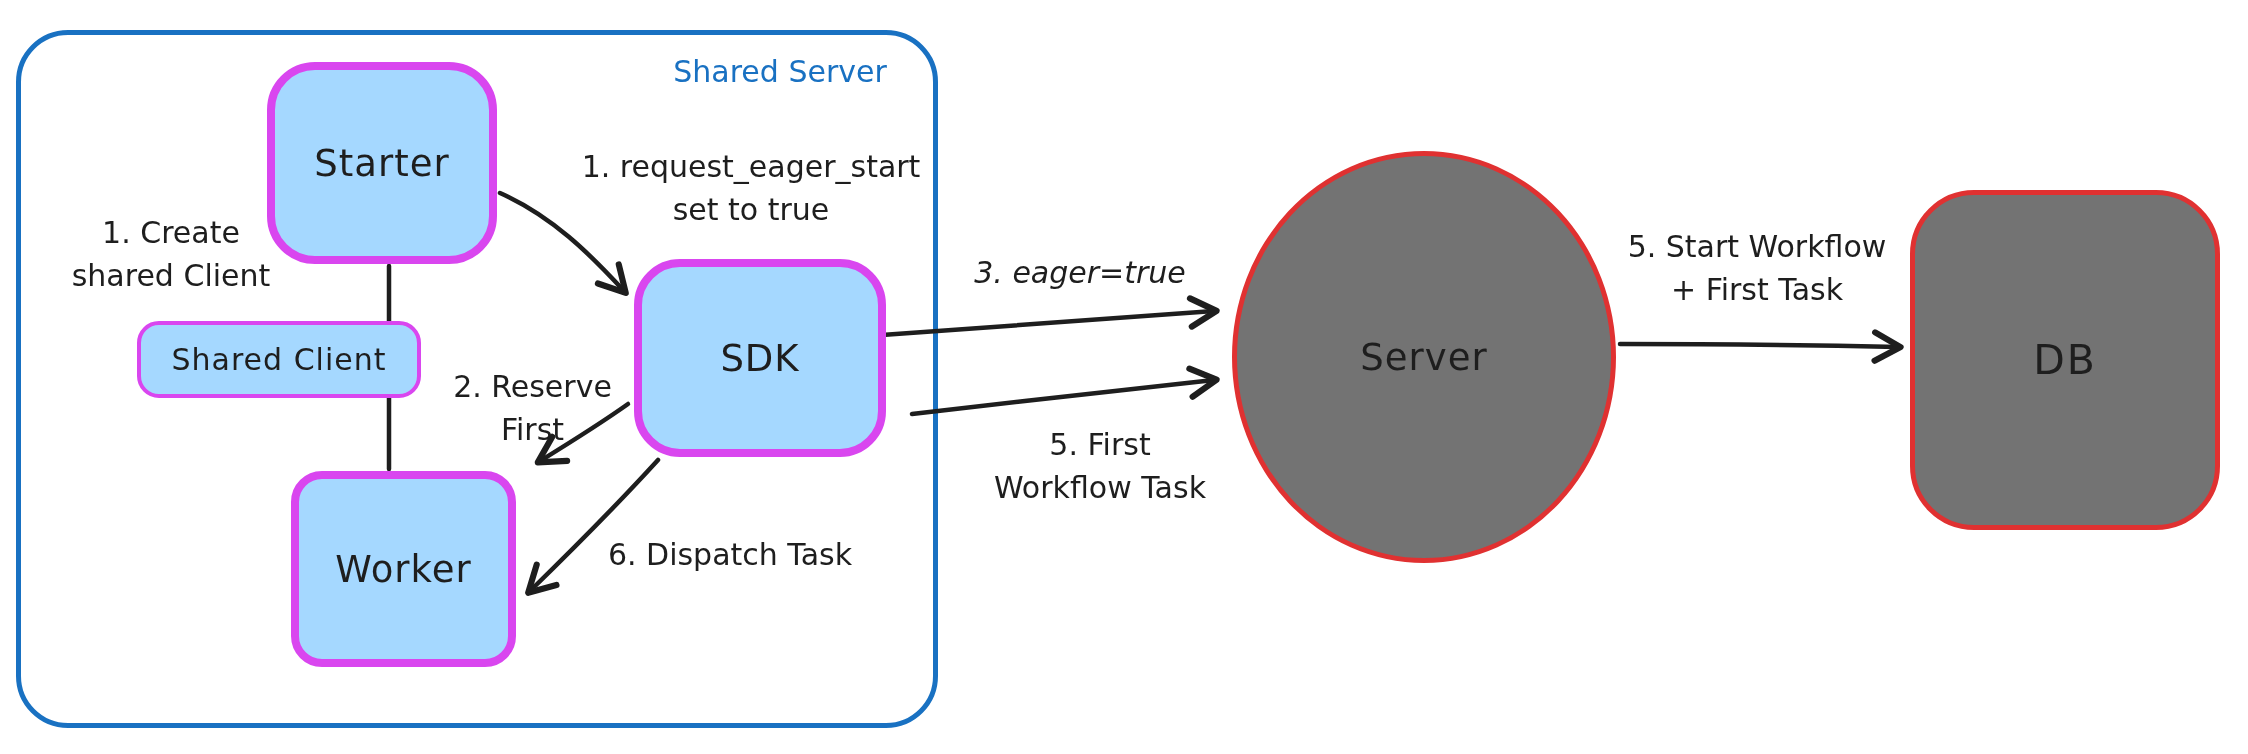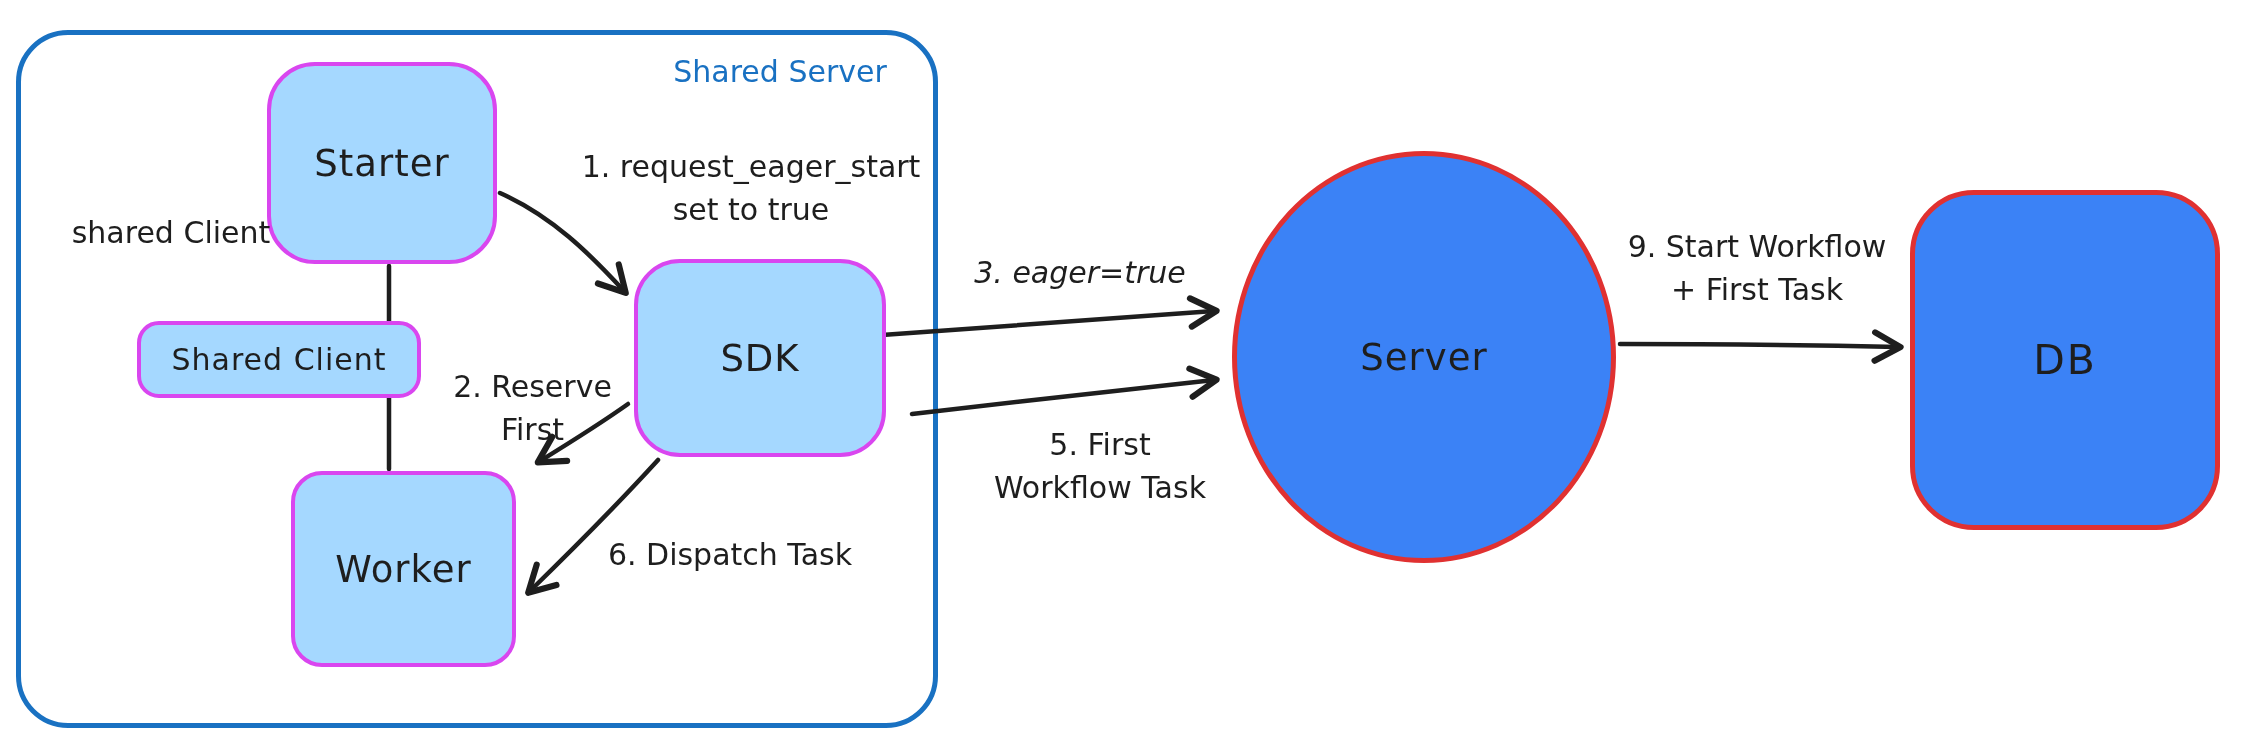--- a/index.html
+++ b/index.html
@@ -15,22 +15,22 @@
   }
   .container-title{
     position:absolute;left:630px;top:54px;width:300px;
     text-align:center;font-size:30px;font-weight:500;color:#1971c2;z-index:3;
   }
   .arrow-layer{position:absolute;left:0;top:0;z-index:1;}
   .node{
     position:absolute;display:flex;align-items:center;justify-content:center;
     box-sizing:border-box;z-index:2;text-align:center;
   }
-  .blue-node{background:#a5d8ff;border:4px solid #d946ef;}
-  .red-node{background:#3b82f6;border:5px solid #e03131;}
+  .blue-node{background:#a5d8ff;border:8px solid #d946ef;}
+  .red-node{background:#737373;border:5px solid #e03131;}
   .node-label{font-size:37px;letter-spacing:1px;}
   .node-label-small{font-size:30px;}
   .node-label-big{font-size:41px;letter-spacing:2px;}
   .annotation{
     position:absolute;text-align:center;font-size:30px;line-height:1.42;z-index:3;
   }
 </style>
 </head>
 <body>
 
@@ -70,37 +70,38 @@
 
 <div class="node red-node" style="left:1232px;top:151px;width:384px;height:412px;border-radius:50%;">
   <span class="node-label">Server</span>
 </div>
 
 <div class="node red-node" style="left:1910px;top:190px;width:310px;height:340px;border-radius:64px;justify-content:center;">
   <span class="node-label node-label-big">DB</span>
 </div>
 
 <div class="annotation" style="left:36px;top:212px;width:270px;">
+  <div>1. Create</div>
   <div>shared Client</div>
 </div>
 
 <div class="annotation" style="left:556px;top:146px;width:390px;">
   <div>1. request_eager_start</div>
   <div>set to true</div>
 </div>
 
 <div class="annotation" style="left:425px;top:366px;width:215px;">
   <div>2. Reserve</div>
   <div>First</div>
 </div>
 
 <div class="annotation" style="left:930px;top:252px;width:300px;font-style:italic;">3. eager=true</div>
 
 <div class="annotation" style="left:1592px;top:226px;width:330px;">
-  <div>9. Start Workflow</div>
+  <div>5. Start Workflow</div>
   <div>+ First Task</div>
 </div>
 
 <div class="annotation" style="left:950px;top:424px;width:300px;">
   <div>5. First</div>
   <div>Workflow Task</div>
 </div>
 
 <div class="annotation" style="left:560px;top:534px;width:340px;">6. Dispatch Task</div>
 

